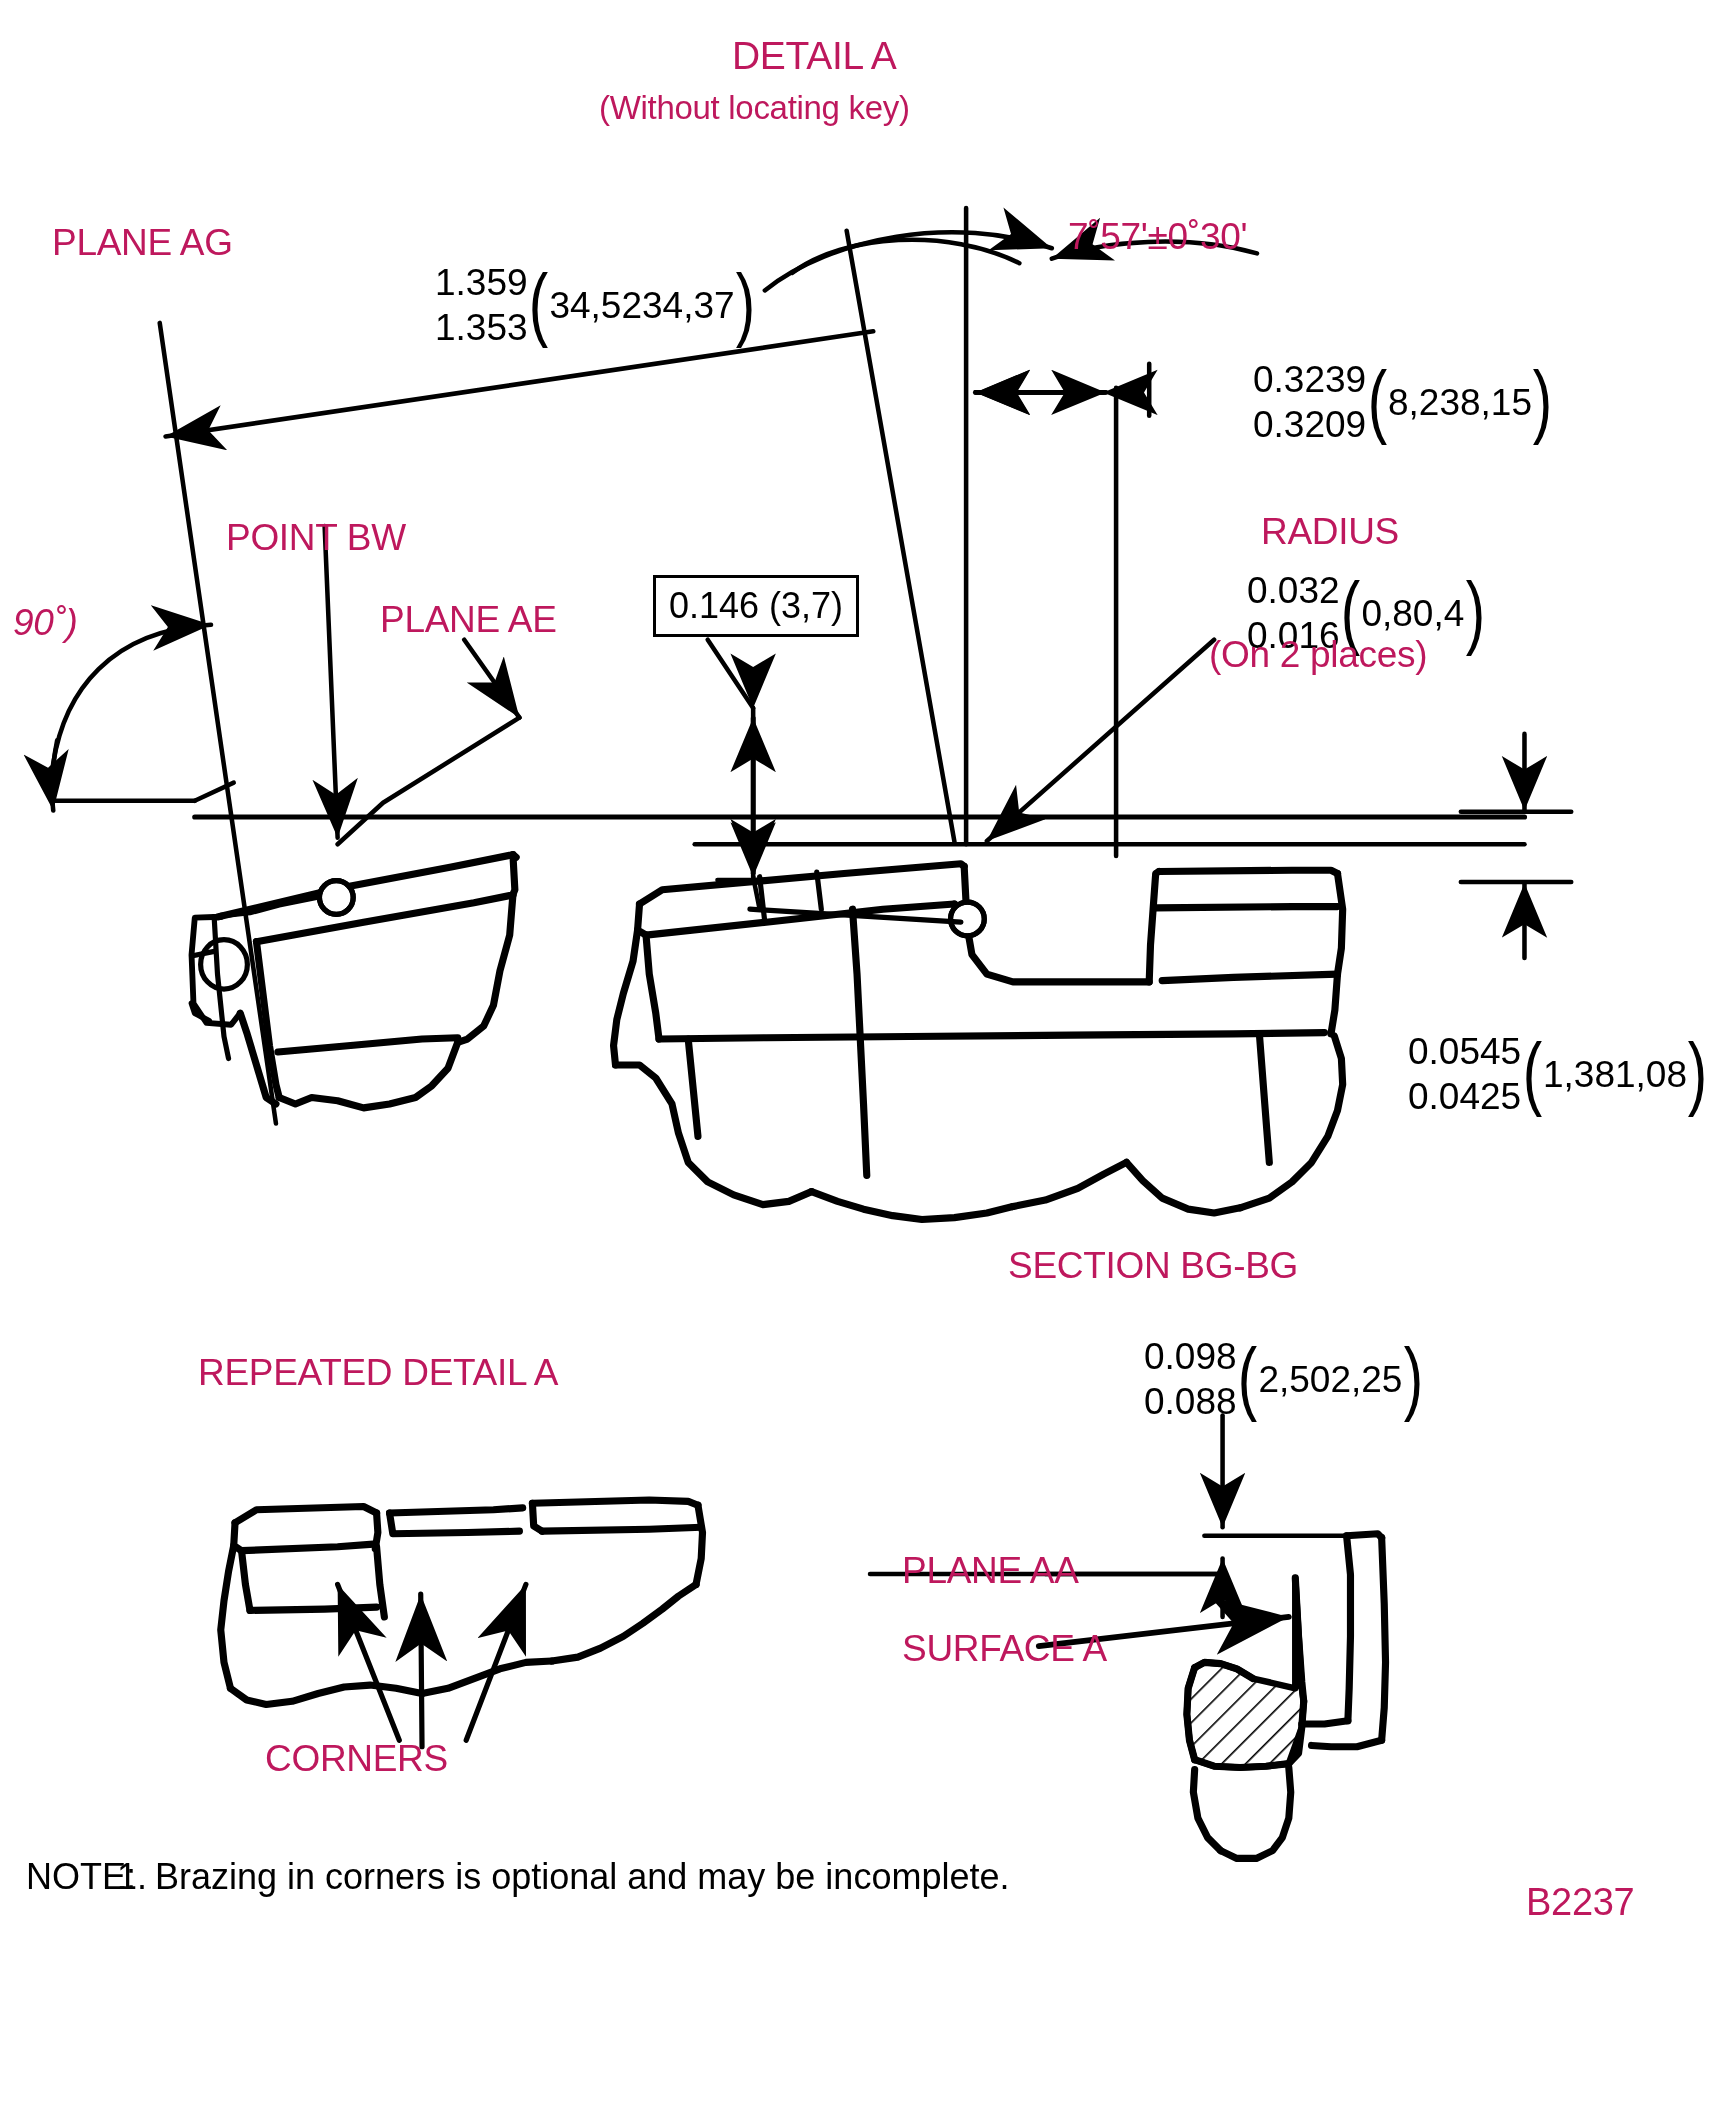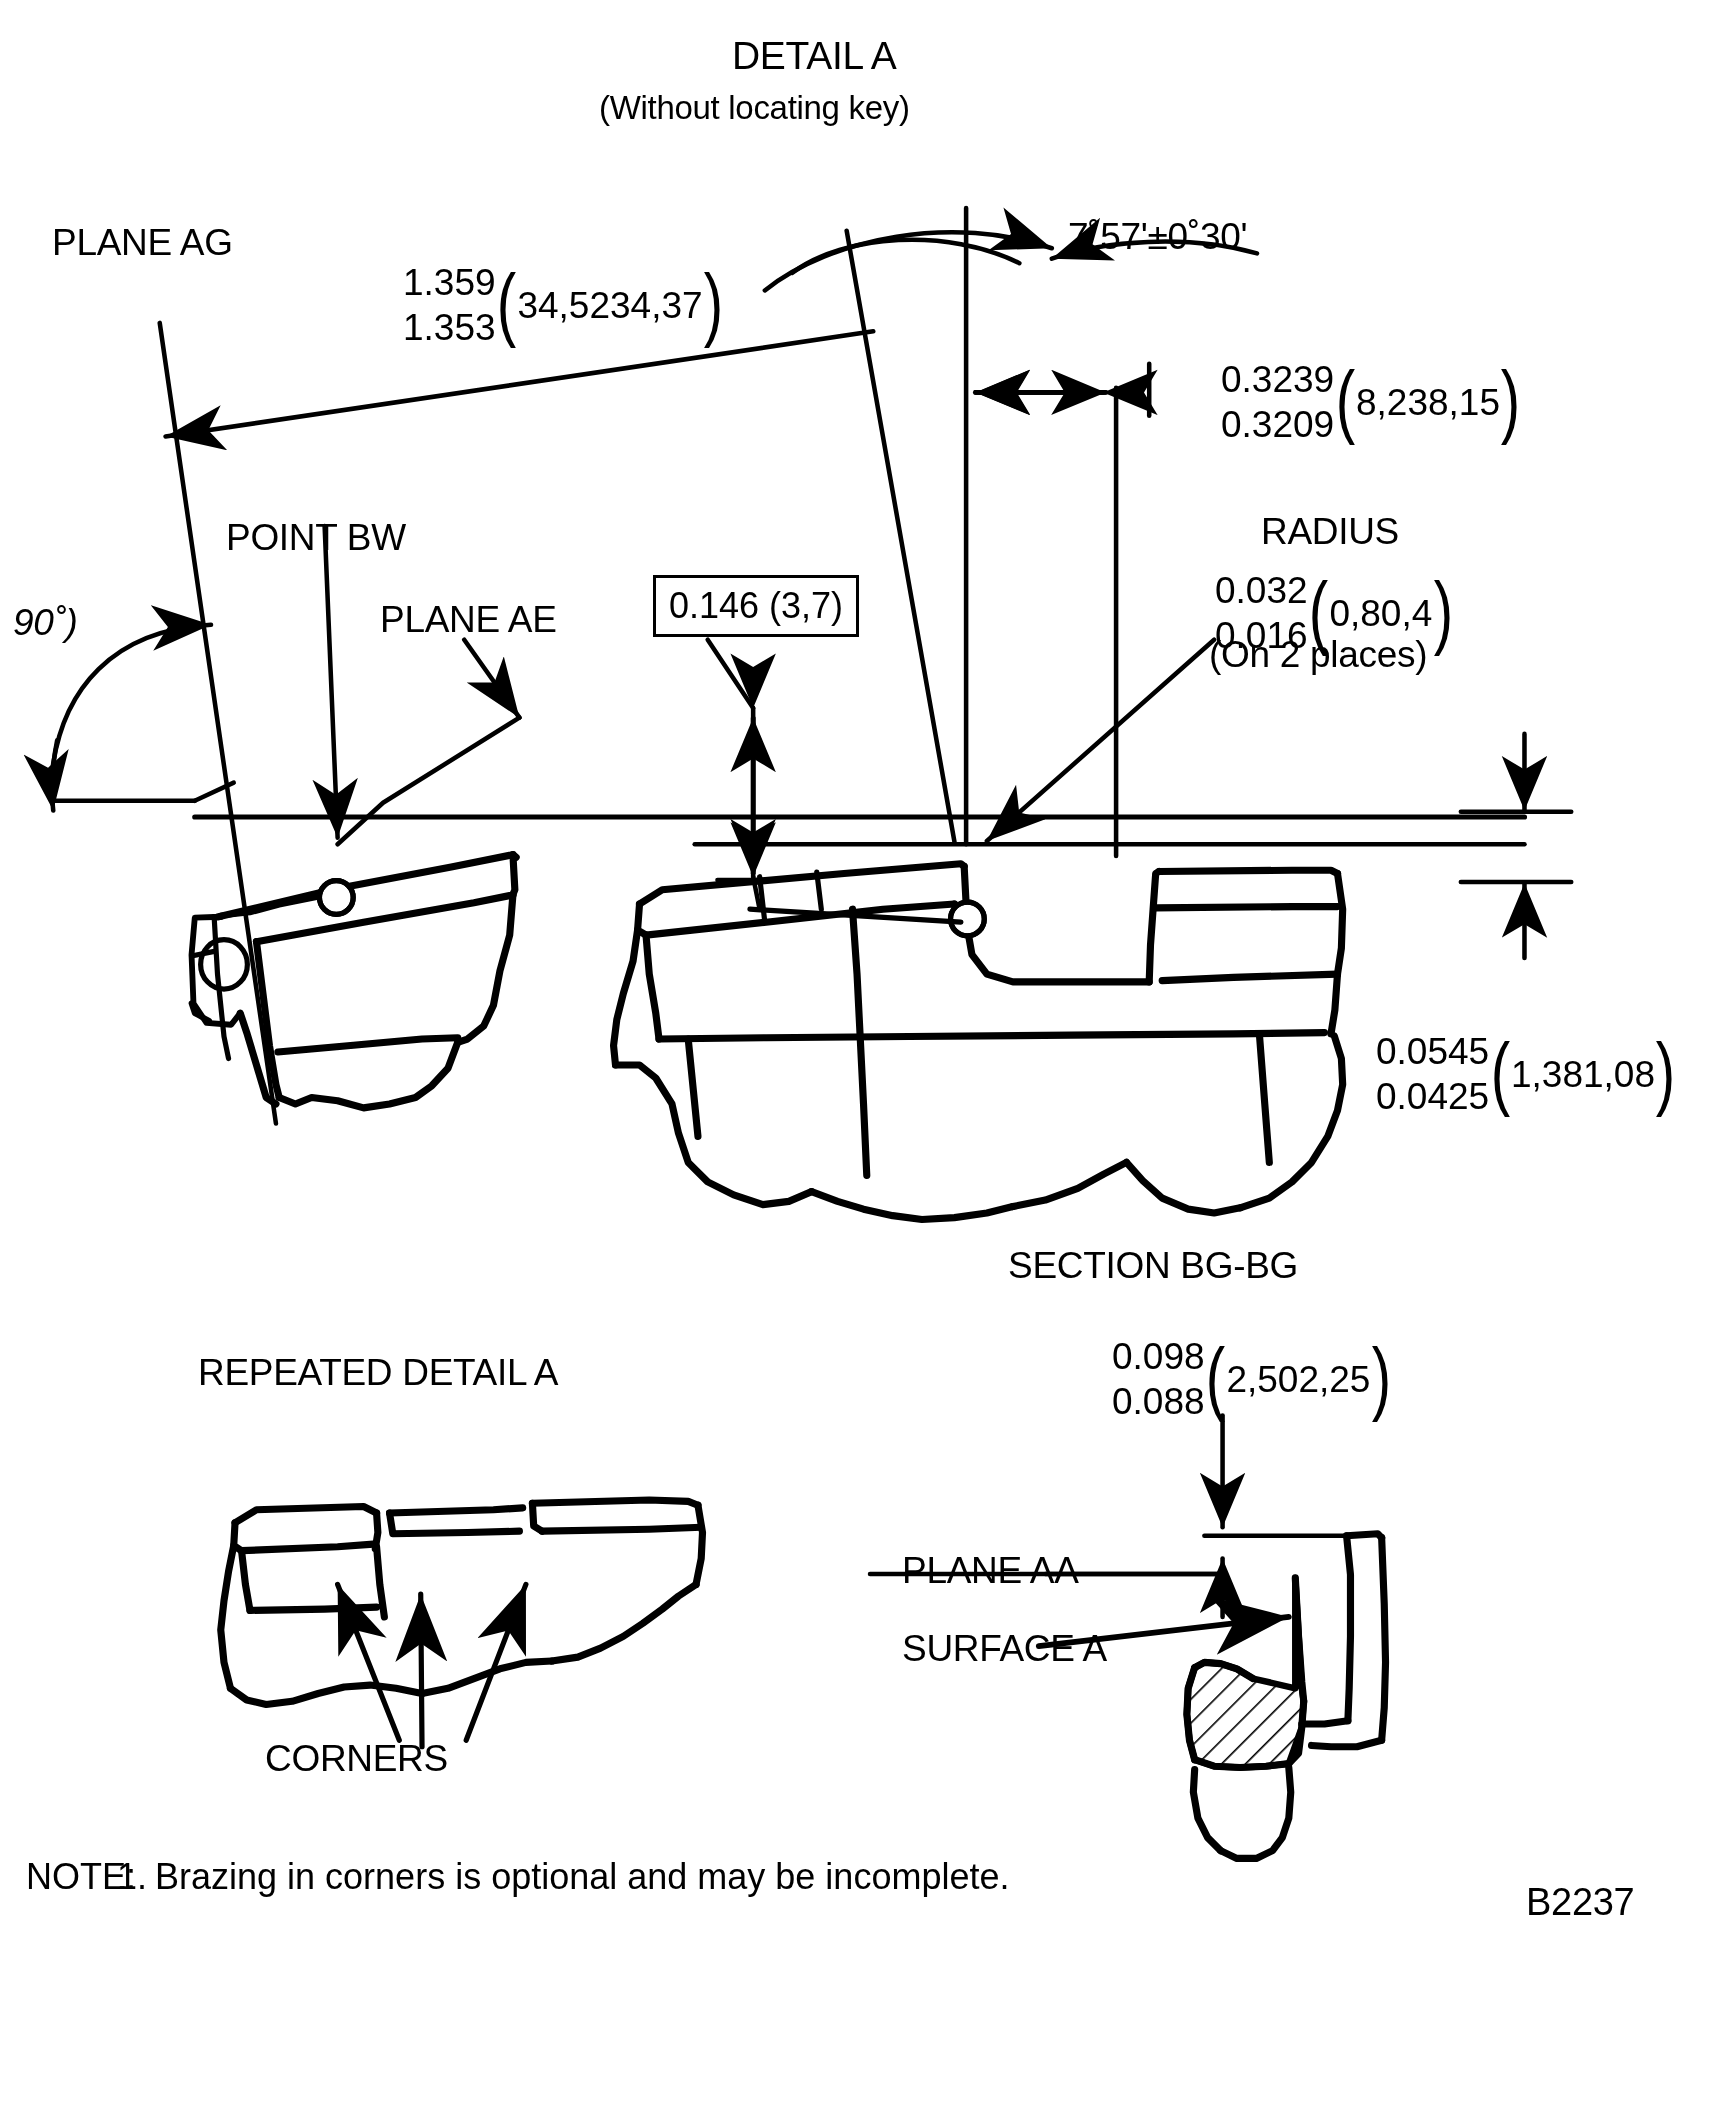--- a/index.html
+++ b/index.html
@@ -21,39 +21,40 @@
   svg.draw {
     position: absolute;
     left: 0;
     top: 0;
     width: 1729px;
     height: 2119px;
   }
   .lbl {
     position: absolute;
     font-family: "Liberation Sans", sans-serif;
-    color: #000000;
+    color: #be185d;
     white-space: pre;
     line-height: 1.02;
     letter-spacing: -0.3px;
   }
   .t-title      { font-size: 39px; }
   .t-sub        { font-size: 33px; }
   .t-plane      { font-size: 37px; }
   .t-dim        { font-size: 37px; }
   .t-code       { font-size: 38px; }
   .t-sec        { font-size: 37px; }
 
   
   .stack {
     position: absolute;
     display: flex;
     align-items: center;
     font-size: 37px;
     white-space: pre;
+    margin-left: 32px;
   }
   .stack .nums {
     display: flex;
     flex-direction: column;
     align-items: flex-end;
     line-height: 1.22;
   }
   .stack .mets {
     display: flex;
     flex-direction: row;

